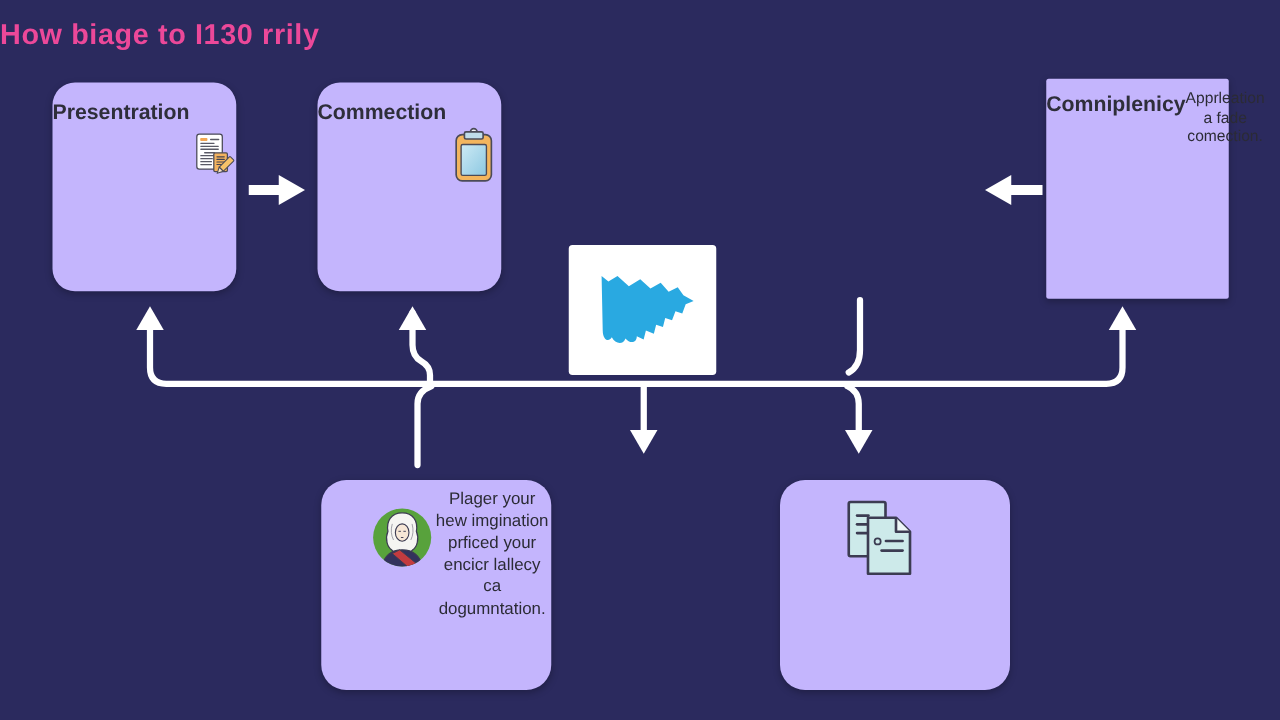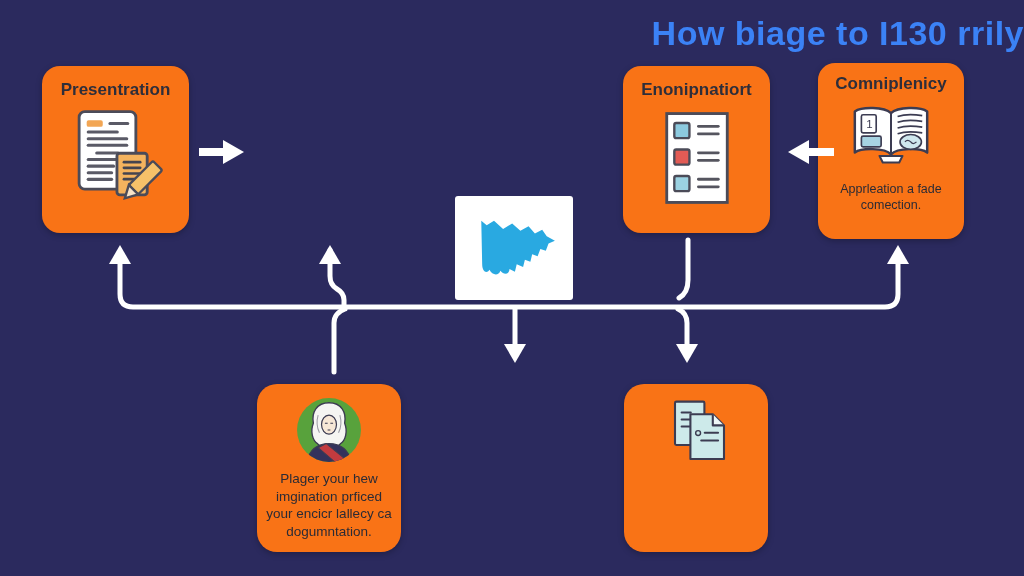--- a/index.html
+++ b/index.html
@@ -5,50 +5,50 @@
   html,body{margin:0;padding:0;}
   .canvas{
     position:relative;
     width:1024px;height:576px;
     background:#2b2a5e;
     font-family:"Liberation Sans", sans-serif;
     overflow:hidden;
   }
   .title{
     position:absolute;top:14px;left:0;width:100%;
-    text-align:right;margin:0;
-    color:#3b82f6;font-size:34px;font-weight:700;letter-spacing:.5px;
+    text-align:left;margin:0;
+    color:#ec4899;font-size:23px;font-weight:700;letter-spacing:.5px;
   }
   .card{
     position:absolute;
-    background:#f97316;
+    background:#c4b5fd;
     border-radius:18px;
-    display:flex;flex-direction:column;align-items:center;
+    display:flex;flex-direction:row;align-items:flex-start;
     box-shadow:0 2px 6px rgba(0,0,0,.25);
   }
   .card-label{
     margin-top:14px;
     font-size:17px;font-weight:600;color:#2e2e3a;text-align:center;
   }
   .card-icon{margin-top:6px;}
   .card-caption{
     font-size:12.5px;color:#2b2b35;text-align:center;line-height:1.25;
     width:124px;margin-top:8px;font-weight:500;
   }
   .card1{left:42px;top:66px;width:147px;height:167px;}
   .card2{left:254px;top:66px;width:147px;height:167px;}
   .card3{left:623px;top:66px;width:147px;height:167px;}
-  .card4{left:818px;top:63px;width:146px;height:176px;border-radius:17px;}
+  .card4{left:837px;top:63px;width:146px;height:176px;border-radius:2px;}
   .card4 .card-label{margin-top:11px;}
   .map-box{
     position:absolute;left:455px;top:196px;width:118px;height:104px;
     background:#ffffff;border-radius:3px;
     display:flex;align-items:center;justify-content:center;
   }
-  .bcard{border-radius:20px;}
+  .bcard{border-radius:20px;padding-left:40px;}
   .bcardL{left:257px;top:384px;width:144px;height:168px;}
   .bcardR{left:624px;top:384px;width:144px;height:168px;}
   .bcard-text{
     font-size:13.5px;color:#2b2b35;text-align:center;line-height:1.3;
     width:130px;margin-top:6px;font-weight:500;
   }
   .overlay{
     position:absolute;left:0;top:0;width:1024px;height:576px;
     pointer-events:none;
   }
@@ -79,36 +79,36 @@
       <rect x="62" y="64" width="20" height="2.8" rx="1.4" fill="#44444f"></rect>
       <rect x="62" y="70" width="20" height="2.8" rx="1.4" fill="#44444f"></rect>
       <rect x="62" y="76" width="20" height="2.8" rx="1.4" fill="#44444f"></rect>
       <g transform="rotate(45 82 80)">
         <rect x="75" y="56" width="14" height="36" rx="2" fill="#f6c169" stroke="#4b4b58" stroke-width="2.5"></rect>
         <polygon points="75,92 89,92 82,105" fill="#f6e3c8" stroke="#4b4b58" stroke-width="2.5"></polygon>
       </g>
     </svg>
   </div>
 
-
-  <div class="card card3">
-    <div class="card-label">Enonipnatiort</div>
+  <div class="card card2">
+    <div class="card-label">Commection</div>
     <svg class="card-icon" width="96" height="104" viewBox="0 0 100 110">
-      <rect x="18" y="8" width="64" height="94" fill="#ffffff" stroke="#4b4b58" stroke-width="3"></rect>
-      <rect x="26" y="18" width="16" height="16" rx="2" fill="#8ccadf" stroke="#4b4b58" stroke-width="2.5"></rect>
-      <rect x="50" y="20" width="24" height="3" rx="1.5" fill="#55555f"></rect>
-      <rect x="50" y="28" width="24" height="3" rx="1.5" fill="#55555f"></rect>
-      <rect x="26" y="46" width="16" height="16" rx="2" fill="#e25b55" stroke="#4b4b58" stroke-width="2.5"></rect>
-      <rect x="50" y="48" width="24" height="3" rx="1.5" fill="#55555f"></rect>
-      <rect x="50" y="56" width="24" height="3" rx="1.5" fill="#55555f"></rect>
-      <rect x="26" y="74" width="16" height="16" rx="2" fill="#9bd2e2" stroke="#4b4b58" stroke-width="2.5"></rect>
-      <rect x="50" y="76" width="24" height="3" rx="1.5" fill="#55555f"></rect>
-      <rect x="50" y="84" width="24" height="3" rx="1.5" fill="#55555f"></rect>
+      <defs>
+        <linearGradient id="clipscreen" x1="0" y1="0" x2="1" y2="1">
+          <stop offset="0" stop-color="#cdeaf4"></stop>
+          <stop offset="1" stop-color="#8cc8e2"></stop>
+        </linearGradient>
+      </defs>
+      <rect x="18" y="18" width="64" height="84" rx="11" fill="#f3b55e" stroke="#4b4b58" stroke-width="3"></rect>
+      <circle cx="50" cy="13" r="6" fill="#f1f2f7" stroke="#4b4b58" stroke-width="3"></circle>
+      <rect x="33" y="13" width="34" height="13" rx="3" fill="#bfdcea" stroke="#4b4b58" stroke-width="3"></rect>
+      <rect x="27" y="36" width="46" height="56" rx="3" fill="url(#clipscreen)" stroke="#4b4b58" stroke-width="2.5"></rect>
     </svg>
   </div>
+
 
   <div class="card card4">
     <div class="card-label">Comniplenicy</div>
     <svg class="card-icon" width="100" height="74" viewBox="0 0 120 90">
       <path d="M60 16 C52 8 24 8 16 14 L16 64 C24 58 52 58 60 66 C68 58 96 58 104 64 L104 14 C96 8 68 8 60 16 Z" fill="#ffffff" stroke="#3c3c52" stroke-width="3" stroke-linejoin="round"></path>
       <line x1="60" y1="16" x2="60" y2="66" stroke="#3c3c52" stroke-width="2.5"></line>
       <path d="M46 68 L74 68 L70 76 L50 76 Z" fill="#ffffff" stroke="#3c3c52" stroke-width="2.5" stroke-linejoin="round"></path>
       <rect x="24" y="18" width="18" height="22" rx="2" fill="#ffffff" stroke="#3c3c52" stroke-width="2"></rect>
       <text x="30" y="34" font-size="14" fill="#3c3c52" font-family="Liberation Sans, sans-serif">1</text>
       <rect x="24" y="44" width="24" height="13" rx="2" fill="#a7d3e2" stroke="#3c3c52" stroke-width="2"></rect>

